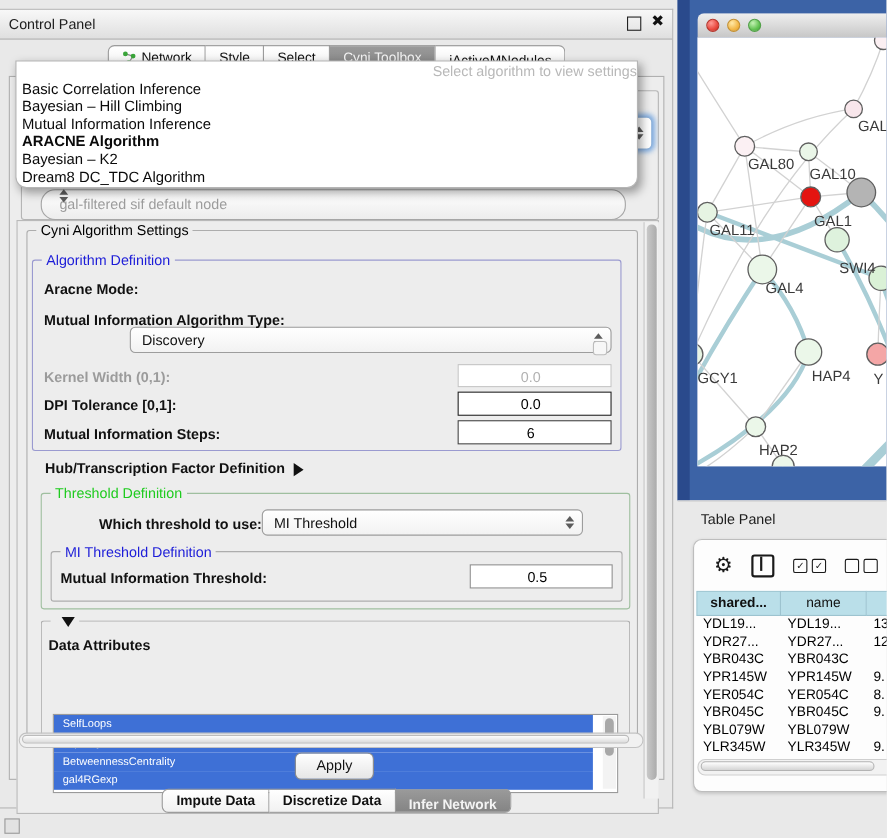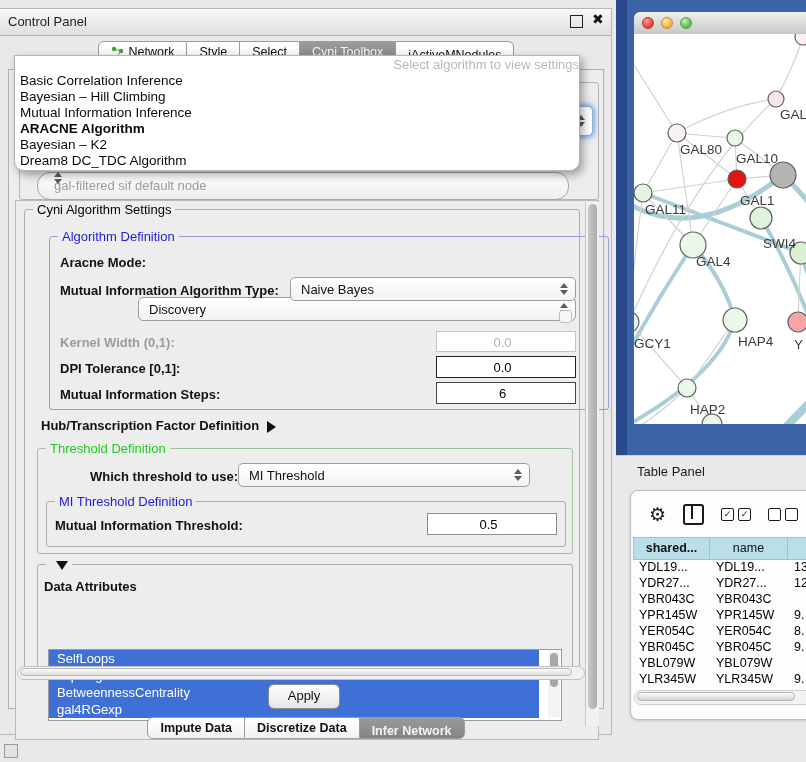--- a/index.html
+++ b/index.html
@@ -49,21 +49,21 @@
   .combo .val{position:absolute;left:10px;top:4px;font-size:13px;color:#111;white-space:nowrap;}
   .stepper{position:absolute;right:7px;top:50%;transform:translateY(-50%);display:flex;flex-direction:column;gap:2px;}
   .stepper i{width:0;height:0;border-left:4px solid transparent;border-right:4px solid transparent;}
   .stepper i.up{border-bottom:5px solid #5c5c5c;}
   .stepper i.dn{border-top:5px solid #5c5c5c;}
   .tfield{position:absolute;background:#fff;font-size:13px;text-align:center;box-sizing:border-box;padding:3px 7px 0 0;}
   .checkbox{position:absolute;width:13px;height:13px;border:1.4px solid #bdbdbd;border-radius:3px;background:#f7f7f7;box-sizing:border-box;}
   .tri-right{display:inline-block;width:0;height:0;border-top:6px solid transparent;border-bottom:6px solid transparent;border-left:9px solid #111;vertical-align:middle;margin-left:8px;}
   .tri-down{display:inline-block;width:0;height:0;border-left:6px solid transparent;border-right:6px solid transparent;border-top:9px solid #111;vertical-align:middle;margin-left:6px;}
   #attr-list{left:32px;top:448px;width:512px;height:70px;background:#fff;border:1px solid #9a9a9a;overflow:hidden;}
-  .attr-item{height:17px;line-height:17px;padding-left:8px;font-size:13px;color:#fff;background:#3e70d6;width:482px;}
+  .attr-item{height:17px;line-height:17px;padding-left:8px;font-size:10px;color:#fff;background:#3e70d6;width:482px;}
   #attr-vscroll{position:absolute;right:1px;top:1px;width:12px;height:66px;background:#f3f3f3;}
   #attr-vscroll .thumb{position:absolute;left:2px;top:2px;width:8px;height:34px;border-radius:4px;background:#a8a8a8;}
   #apply-btn{left:268px;top:675px;width:70px;height:23px;border:1px solid #8d8d8d;border-radius:6px;
              background:linear-gradient(#ffffff,#e6e6e6);font-size:13px;text-align:center;line-height:22px;color:#111;}
   #bottom-tabbar{left:0;top:708px;width:612px;display:flex;justify-content:center;}
   
   #algo-popup{left:14px;top:55px;width:564px;height:114px;background:#fff;border:1px solid #b5b5b5;
               border-radius:0 0 10px 10px;box-shadow:3px 4px 9px rgba(0,0,0,.35);z-index:50;overflow:hidden;}
   #algo-prompt{text-align:right;font-size:13px;color:#b8b8b8;height:17px;line-height:17px;}
   .algo-item{font-size:13.5px;color:#0a0a0a;height:16px;line-height:16px;padding-left:5px;white-space:nowrap;}
@@ -151,38 +151,31 @@
       <span class="stepper">
           <i class="up"></i>
           <i class="dn"></i>
         </span>
     </div>
 
     <div class="abs" id="settings">
       <div class="groupbox" style="left:8px;top:8px;width:554px;height:458px;">
         <span class="grouplabel">Cyni Algorithm Settings</span>
 
-        <div class="groupbox" style="left:24px;top:26px;width:534px;height:172px;border-color:#9a9ad0;padding-left:24px;">
+        <div class="groupbox" style="left:4px;top:26px;width:534px;height:172px;border-color:#9a9ad0;">
           <span class="grouplabel blue">Algorithm Definition</span>
           <span class="lbl" style="left:10px;top:18px;">Aracne Mode:</span>
           <div class="combo" style="left:88px;top:12px;width:438px;height:24px;margin-top:48px;">
             <span class="val">Discovery</span>
             <span class="stepper">
                 <i class="up"></i>
                 <i class="dn"></i>
               </span>
           </div>
           <span class="lbl" style="left:10px;top:46px;">Mutual Information Algorithm Type:</span>
-          <div class="combo" style="left:240px;top:40px;width:286px;height:24px;">
-            <span class="val">Naive Bayes</span>
-            <span class="stepper">
-                <i class="up"></i>
-                <i class="dn"></i>
-              </span>
-          </div>
           <span class="checkbox" style="left:509px;top:73px;"></span>
           <span class="lbl dis" style="left:10px;top:98px;">Kernel Width (0,1):</span>
           <span class="tfield" style="left:386px;top:94px;width:140px;height:21px;border:1px solid #c4c4c4;color:#b2b2b2;">0.0</span>
           <span class="lbl" style="left:10px;top:124px;">DPI Tolerance [0,1]:</span>
           <span class="tfield" style="left:386px;top:119px;width:140px;height:22px;border:1.6px solid #222;color:#000;">0.0</span>
           <span class="lbl" style="left:10px;top:150px;">Mutual Information Steps:</span>
           <span class="tfield" style="left:386px;top:145px;width:140px;height:22px;border:1.3px solid #444;color:#000;">6</span>
         </div>
 
         <span class="lbl" style="left:16px;top:208px;"><span>Hub/Transcription Factor Definition</span><span class="tri-right"></span></span>

